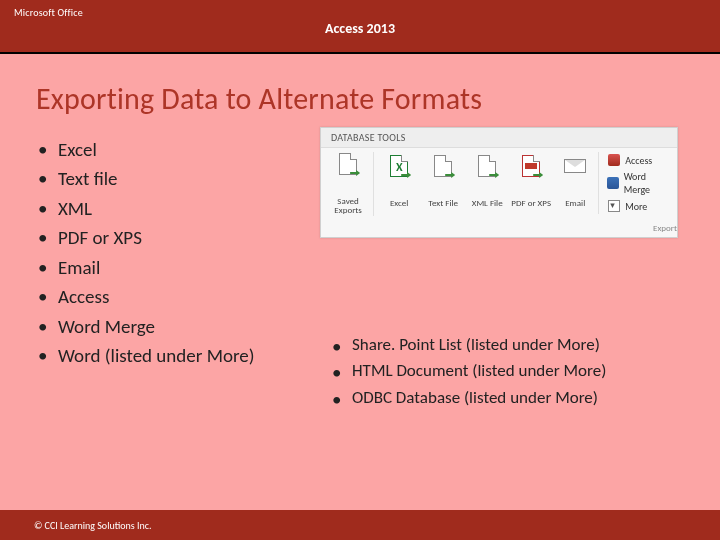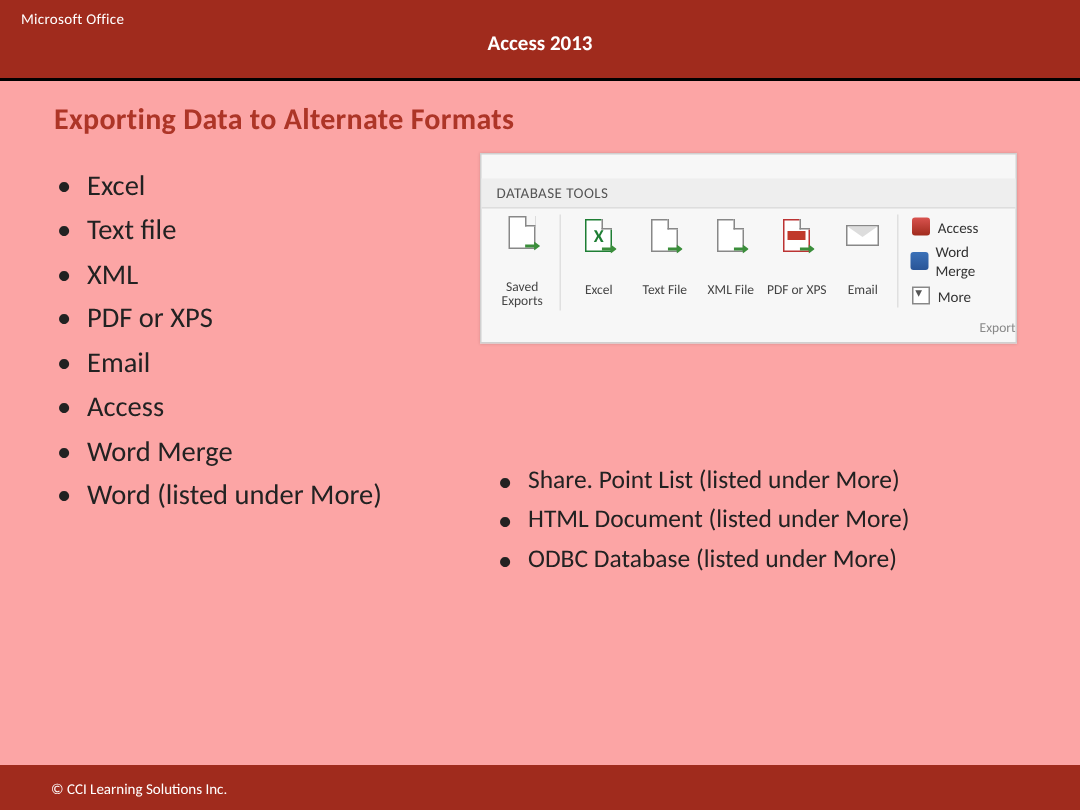--- a/index.html
+++ b/index.html
@@ -6,36 +6,36 @@
   html, body { width: 720px; height: 540px; font-family: "Segoe UI", Calibri, Arial, sans-serif; background: #fff; }
   .slide { width: 720px; height: 540px; position: relative; background: #fca5a5; }
 
   
   .header-band { background: #a02b1d; height: 52px; padding: 6px 14px 0 14px; }
   .ms-office { color: #fff; font-size: 10px; font-weight: 400; letter-spacing: 0.2px; }
   .product   { color: #fff; font-size: 14px; font-weight: 700; margin-top: 1px; text-align: center; }
   .header-rule { height: 2px; background: #000; }
 
   
-  .title { color: #ad3527; font-size: 20px; font-weight: 700; padding: 14px 0 0 36px; letter-spacing: 0.2px; }
+  .title { color: #ad3527; font-size: 30px; font-weight: 400; padding: 26px 0 0 36px; letter-spacing: 0.2px; }
 
   
   .body { position: relative; padding: 18px 32px 0 36px; height: 360px; }
   .col-left { position: absolute; left: 36px; top: 18px; width: 290px; }
   .col-right-img { position: absolute; left: 320px; top: 10px; width: 360px; }
   .col-right-list { position: absolute; left: 330px; top: 215px; width: 350px; }
 
   ul.bullets { list-style: none; }
   ul.bullets > li { position: relative; padding-left: 22px; font-size: 19px; color: #222; line-height: 1.55; }
   ul.bullets > li::before { content: "•"; position: absolute; left: 2px; top: 0; font-size: 19px; color: #222; }
 
   ul.bullets.small > li { font-size: 17px; line-height: 1.55; }
 
   
-  .ribbon-wrap { border: 1px solid #d0d0d0; background: #f7f7f7; width: 358px; padding: 16px 0 2px 0; box-shadow: 0 0 2px rgba(0,0,0,0.15); }
+  .ribbon-wrap { border: 1px solid #d0d0d0; background: #f7f7f7; width: 358px; padding: 0 0 2px 0; box-shadow: 0 0 2px rgba(0,0,0,0.15); }
   .ribbon-tab { font-size: 10px; color: #555; padding: 3px 0 3px 10px; background: #eee; border-bottom: 1px solid #ddd; letter-spacing: 0.3px; }
   .ribbon-row { display: flex; align-items: flex-start; padding: 4px 4px 0 4px; gap: 0; }
   .rb-group-left { display: flex; flex-direction: column; align-items: center; width: 54px; border-right: 1px solid #e0e0e0; padding-right: 2px; }
   .rb-grid { display: flex; flex-wrap: nowrap; gap: 2px; padding-left: 4px; }
   .rb-btn { display: flex; flex-direction: column; align-items: center; width: 42px; padding: 2px 0; cursor: default; }
   .rb-ico { width: 30px; height: 24px; display: flex; align-items: center; justify-content: center; }
   .rb-lbl { font-size: 9px; color: #444; text-align: center; line-height: 1.05; margin-top: 20px; min-height: 20px; }
   .rb-side { display: flex; flex-direction: column; gap: 1px; padding-left: 4px; border-left: 1px solid #e0e0e0; margin-left: 2px; }
   .rb-side-item { display: flex; align-items: center; gap: 4px; font-size: 10px; color: #333; padding: 1px 4px; }
   .rb-side-ico { width: 14px; height: 14px; display:flex; align-items:center; justify-content:center; }

